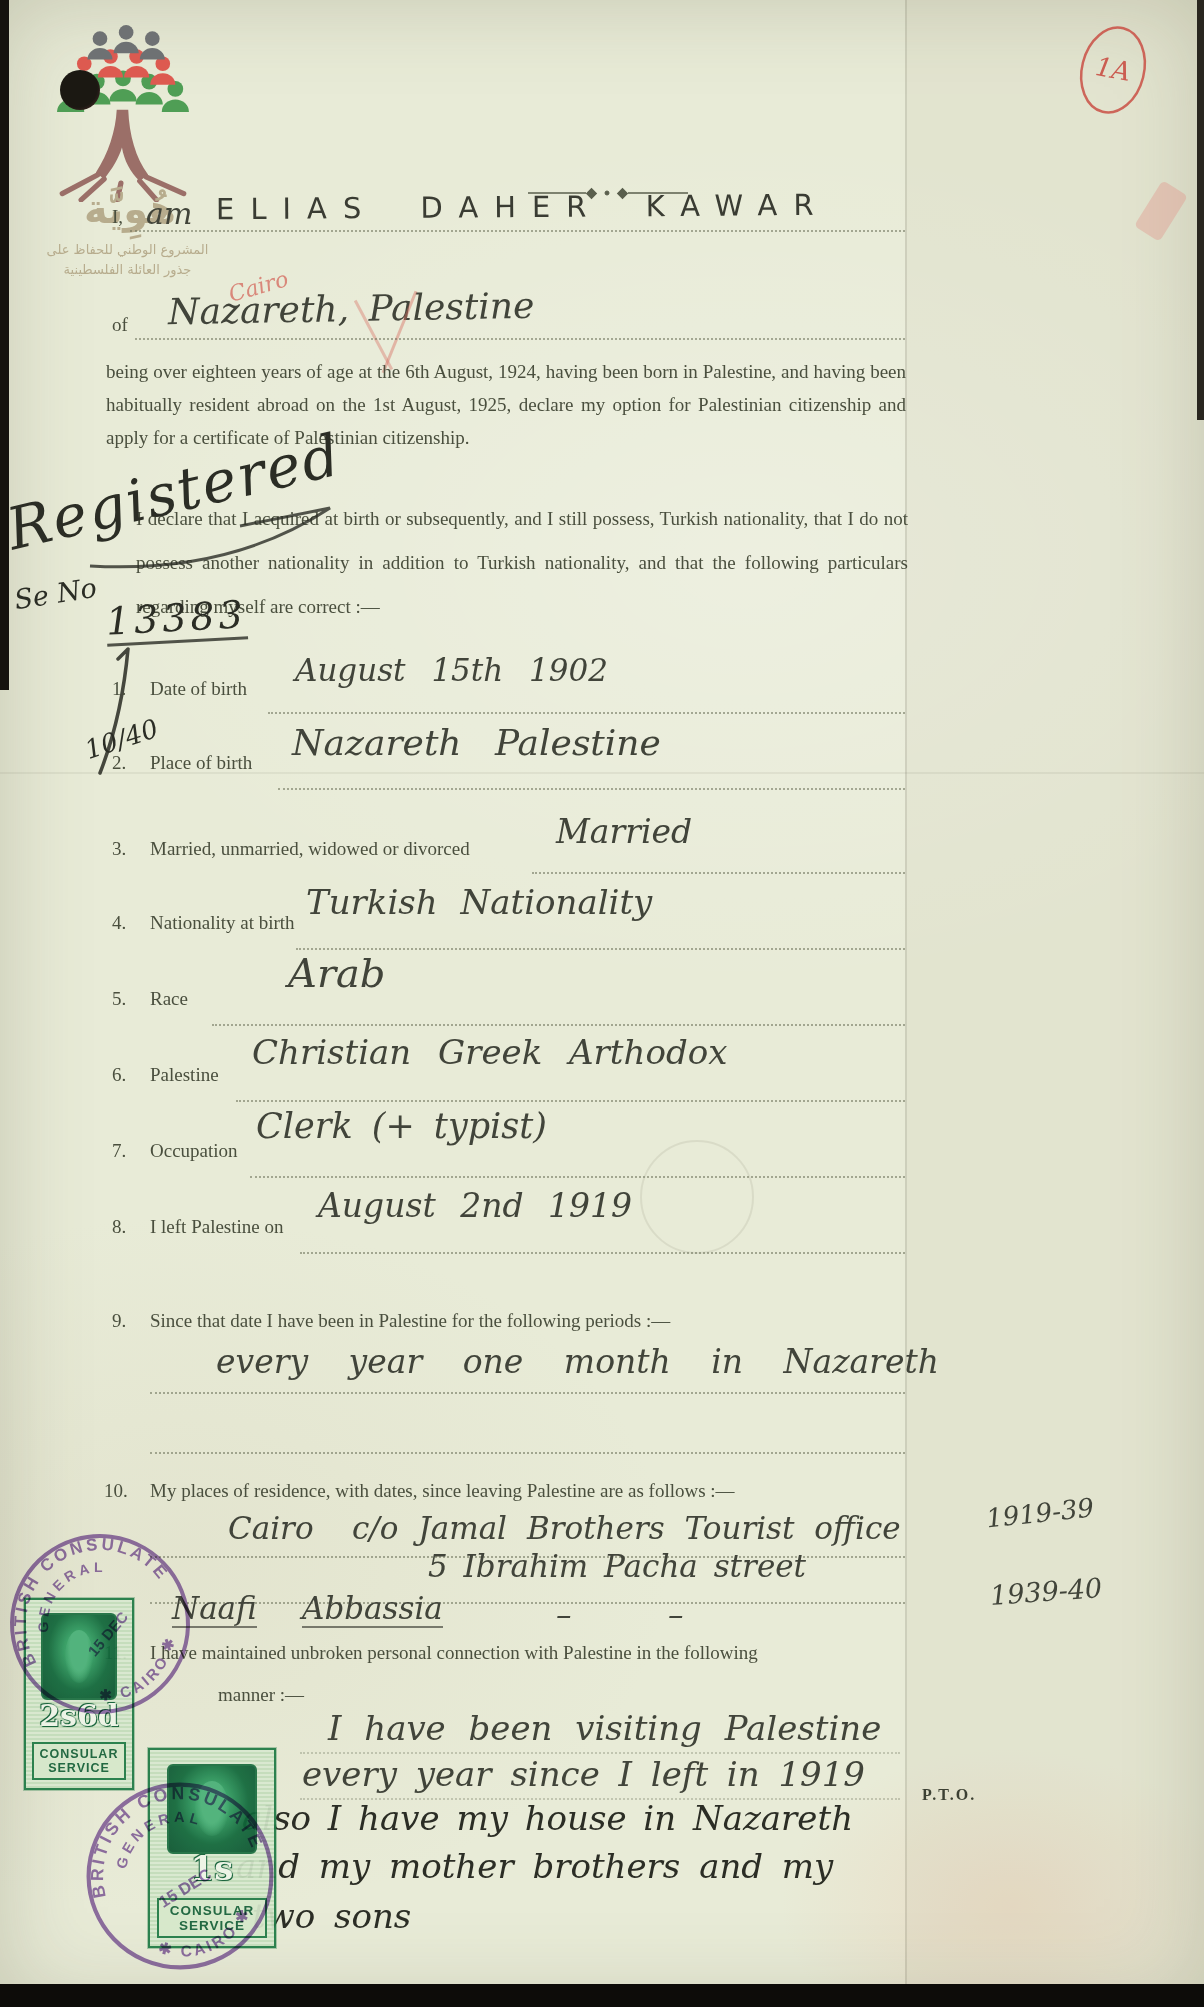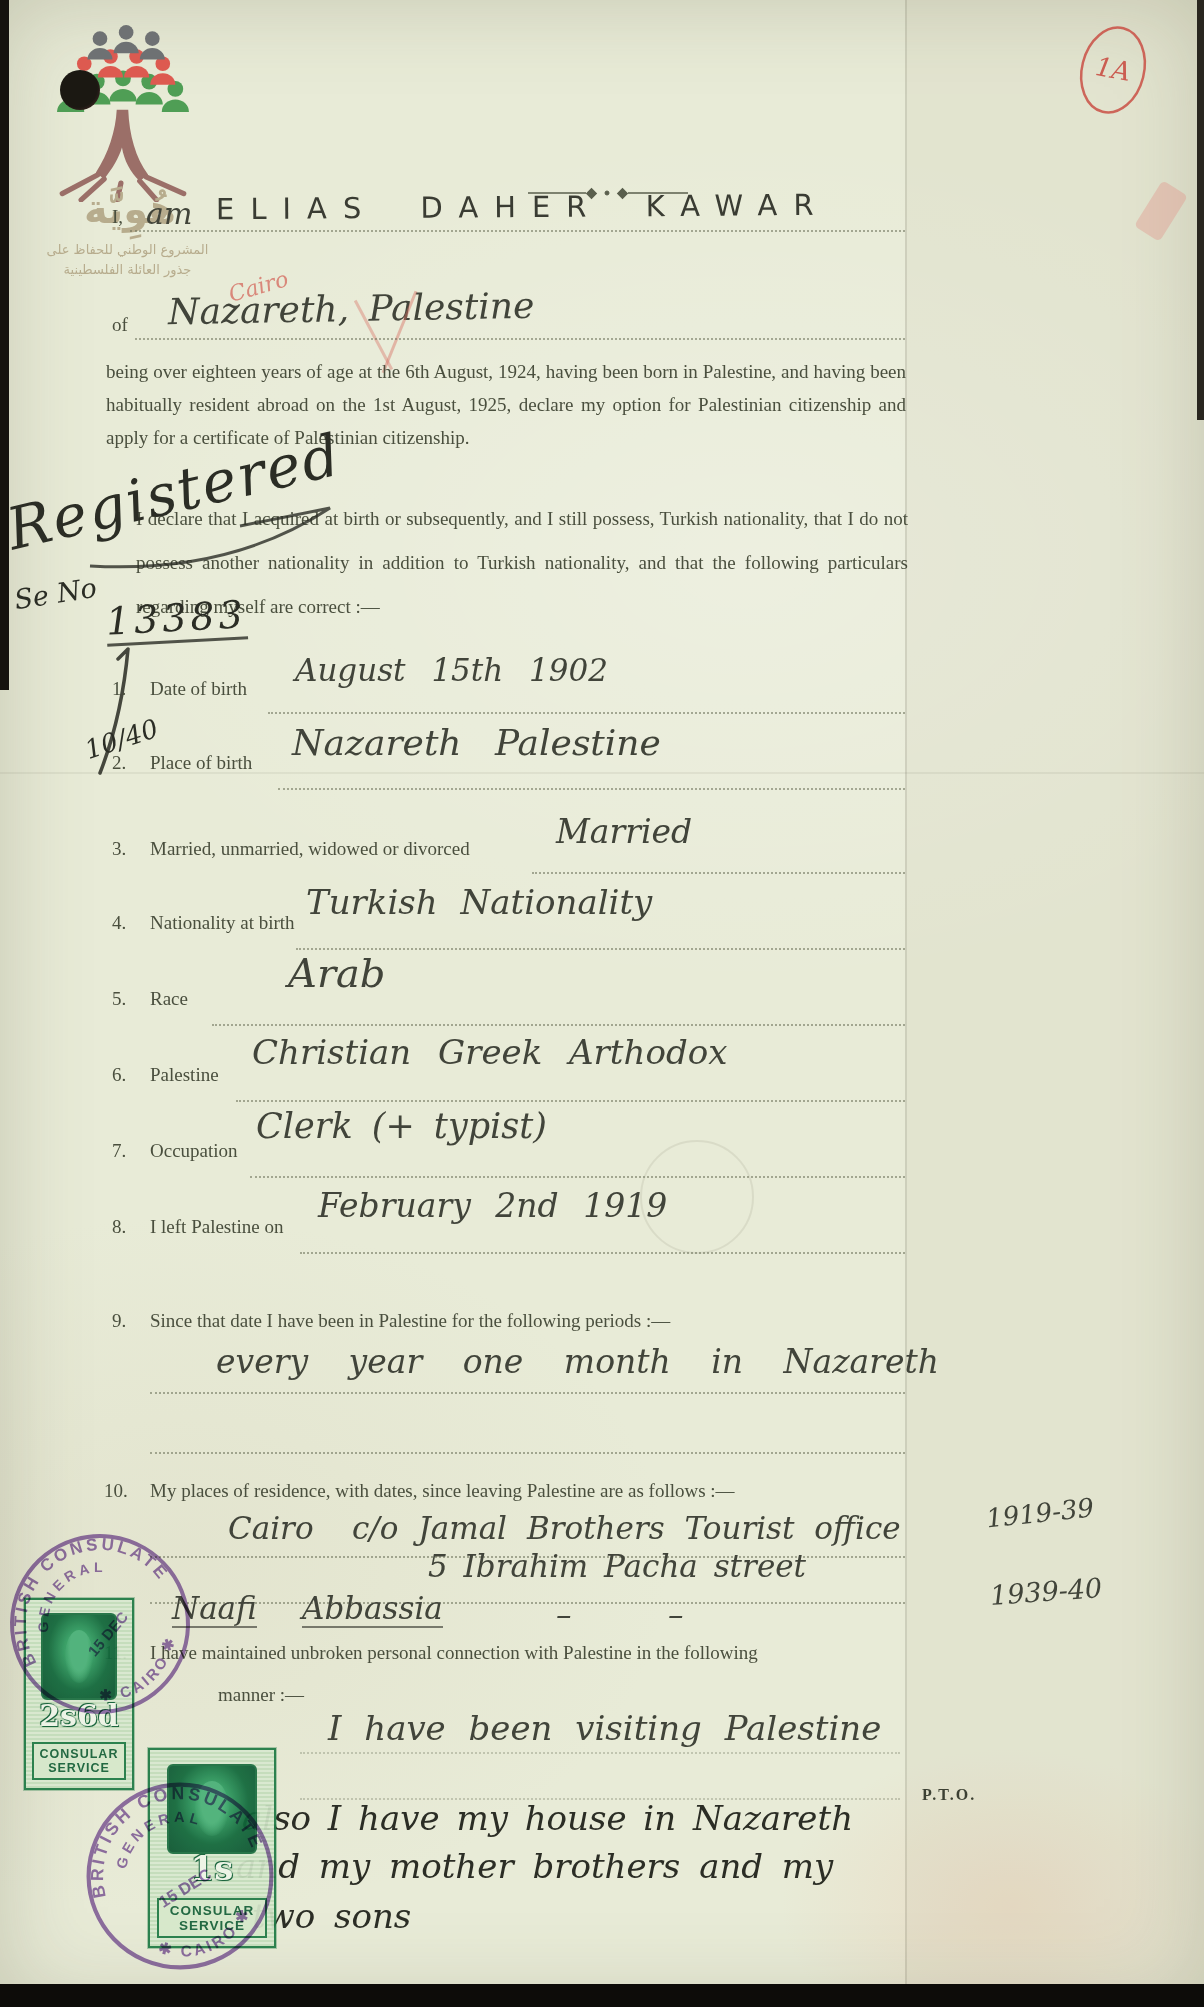--- a/index.html
+++ b/index.html
@@ -177,21 +177,21 @@
   <div class="abs hw" style="left:252px;top:1032px;font-size:34px;word-spacing:16px;">Christian Greek Arthodox</div>
   <div class="abs dotl" style="left:236px;top:1100px;width:669px;"></div>
 
   <div class="abs printed" style="left:112px;top:1140px;">7.</div>
   <div class="abs printed" style="left:150px;top:1140px;">Occupation</div>
   <div class="abs hw" style="left:256px;top:1106px;font-size:35px;word-spacing:8px;">Clerk (+ typist)</div>
   <div class="abs dotl" style="left:250px;top:1176px;width:655px;"></div>
 
   <div class="abs printed" style="left:112px;top:1216px;">8.</div>
   <div class="abs printed" style="left:150px;top:1216px;">I left Palestine on</div>
-  <div class="abs hw" style="left:318px;top:1186px;font-size:33px;word-spacing:14px;">February 2nd 1919</div>
+  <div class="abs hw" style="left:318px;top:1186px;font-size:33px;word-spacing:14px;">August 2nd 1919</div>
   <div class="abs dotl" style="left:300px;top:1252px;width:605px;"></div>
 
   <div class="abs printed" style="left:112px;top:1310px;">9.</div>
   <div class="abs printed" style="left:150px;top:1310px;">Since that date I have been in Palestine for the following periods :—</div>
   <div class="abs hw" style="left:216px;top:1342px;font-size:33px;word-spacing:30px;">every year one month in Nazareth</div>
   <div class="abs dotl" style="left:150px;top:1392px;width:755px;"></div>
   <div class="abs dotl" style="left:150px;top:1452px;width:755px;"></div>
 
   <div class="abs printed" style="left:104px;top:1480px;">10.</div>
   <div class="abs printed" style="left:150px;top:1480px;">My places of residence, with dates, since leaving Palestine are as follows :—</div>
@@ -206,20 +206,21 @@
   <div class="abs hw" style="left:556px;top:1596px;font-size:31px;">–</div>
   <div class="abs hw" style="left:668px;top:1596px;font-size:31px;">–</div>
   <div class="abs hw" style="left:990px;top:1576px;font-size:27px;transform:rotate(-4deg);">1939-40</div>
 
   <div class="abs printed" style="left:104px;top:1642px;">11.</div>
   <div class="abs printed" style="left:150px;top:1642px;">I have maintained unbroken personal connection with Palestine in the following</div>
   <div class="abs printed" style="left:218px;top:1684px;">manner :—</div>
   <div class="abs dotl faint" style="left:300px;top:1752px;width:600px;"></div>
   <div class="abs dotl faint" style="left:300px;top:1798px;width:600px;"></div>
   <div class="abs hw" style="left:328px;top:1708px;font-size:34px;word-spacing:12px;">I have been visiting Palestine</div>
+  <div class="abs hw" style="left:302px;top:1754px;font-size:34px;word-spacing:8px;">every year since I left in 1919</div>
   <div class="abs hw hw-dark" style="left:242px;top:1798px;font-size:34px;word-spacing:6px;">also I have my house in Nazareth</div>
   <div class="abs hw hw-dark" style="left:236px;top:1846px;font-size:34px;word-spacing:8px;">and my mother brothers and my</div>
   <div class="abs hw hw-dark" style="left:252px;top:1896px;font-size:34px;word-spacing:8px;">two sons</div>
   <div class="abs printed" style="left:922px;top:1786px;font-size:16px;font-weight:bold;letter-spacing:2px;color:#3c4033;">P.T.O.</div>
 
   <div class="abs stamp-green" style="left:24px;top:1598px;width:106px;height:188px;">
     <div class="sg-portrait"></div>
     <div class="sg-value" style="top:52%;font-size:30px;">2s6d</div>
     <div class="sg-box" style="bottom:4%;padding:3px 0;font-size:12.5px;">
       <div>CONSULAR</div>

